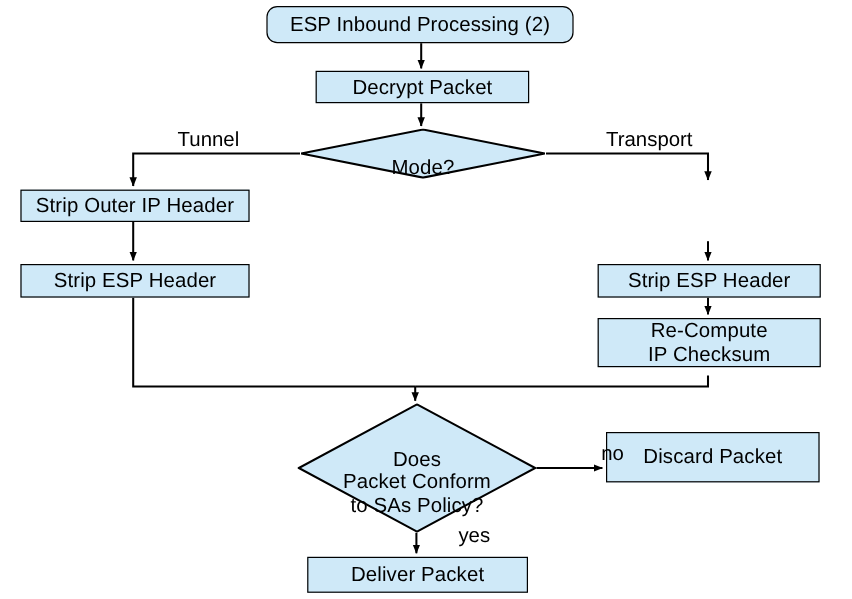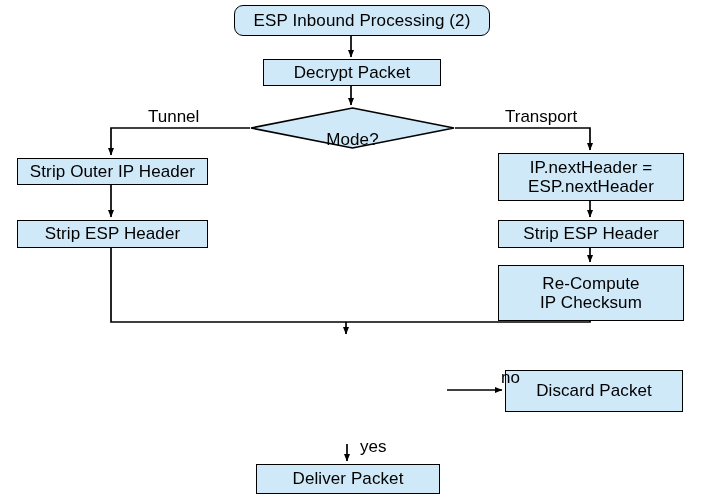--- a/index.html
+++ b/index.html
@@ -36,21 +36,20 @@
     white-space: pre-line;
   }
   .node.process {
     background: #cfe9f8;
     border: 1.6px solid #000000;
   }
   .node.terminal {
     background: #cfe9f8;
     border: 1.6px solid #000000;
     border-radius: 9px;
-    margin-left: 12px;
   }
   .node.decision {
     background: transparent;
     border: none;
   }
   .decision-text {
     position: relative;
     z-index: 2;
     pointer-events: none;
     margin-top: 24px;
@@ -127,44 +126,48 @@
   </div>
 
   <div class="node process" style="left:17px; top:158px; width:191px; height:27px;">
     <span>Strip Outer IP Header</span>
   </div>
 
   <div class="node process" style="left:17px; top:220px; width:191px; height:28px;">
     <span>Strip ESP Header</span>
   </div>
 
-  <div class="node process" style="left:498px; top:153px; width:186px; height:48px;">
-    <span>IP.nextHeader =
-ESP.nextHeader</span>
-  </div>
 
   <div class="node process" style="left:498px; top:220px; width:186px; height:28px;">
     <span>Strip ESP Header</span>
   </div>
 
-  <div class="node process" style="left:498px; top:265px; width:186px; height:56px;justify-content:center;">
+  <div class="node process" style="left:498px; top:265px; width:186px; height:41px;justify-content:center;">
     <span>Re-Compute
 IP Checksum</span>
   </div>
 
+  <div class="node decision" style="left:248px; top:336px; width:199px; height:108px;">
+    <svg class="decision-shape" viewBox="0 0 199 108" preserveAspectRatio="none" xmlns="http://www.w3.org/2000/svg">
+      <polygon points="99.5,1 198,54 99.5,107 1,54" fill="#cfe9f8" stroke="#000000" stroke-width="1.7" vector-effect="non-scaling-stroke"></polygon>
+    </svg>
+    <span class="decision-text">Does
+Packet Conform
+to SAs Policy?</span>
+  </div>
 
-  <div class="node process" style="left:505px; top:370px; width:178px; height:42px;">
+  <div class="node process" style="left:505px; top:360px; width:178px; height:42px;">
     <span>Discard Packet</span>
   </div>
 
   <div class="node process" style="left:256px; top:464px; width:184px; height:30px;">
     <span>Deliver Packet</span>
   </div>
 
   <span class="edge-label" style="left:148px; top:107px;">Tunnel</span>
 
   <span class="edge-label" style="left:481px; top:107px;margin-left:24px;">Transport</span>
 
   <span class="edge-label" style="left:461px; top:368px;margin-left:40px;">no</span>
 
-  <span class="edge-label" style="left:360px; top:437px;">yes</span>
+  <span class="edge-label" style="left:382px; top:437px;">yes</span>
 
 </div>
 
 </body></html>

